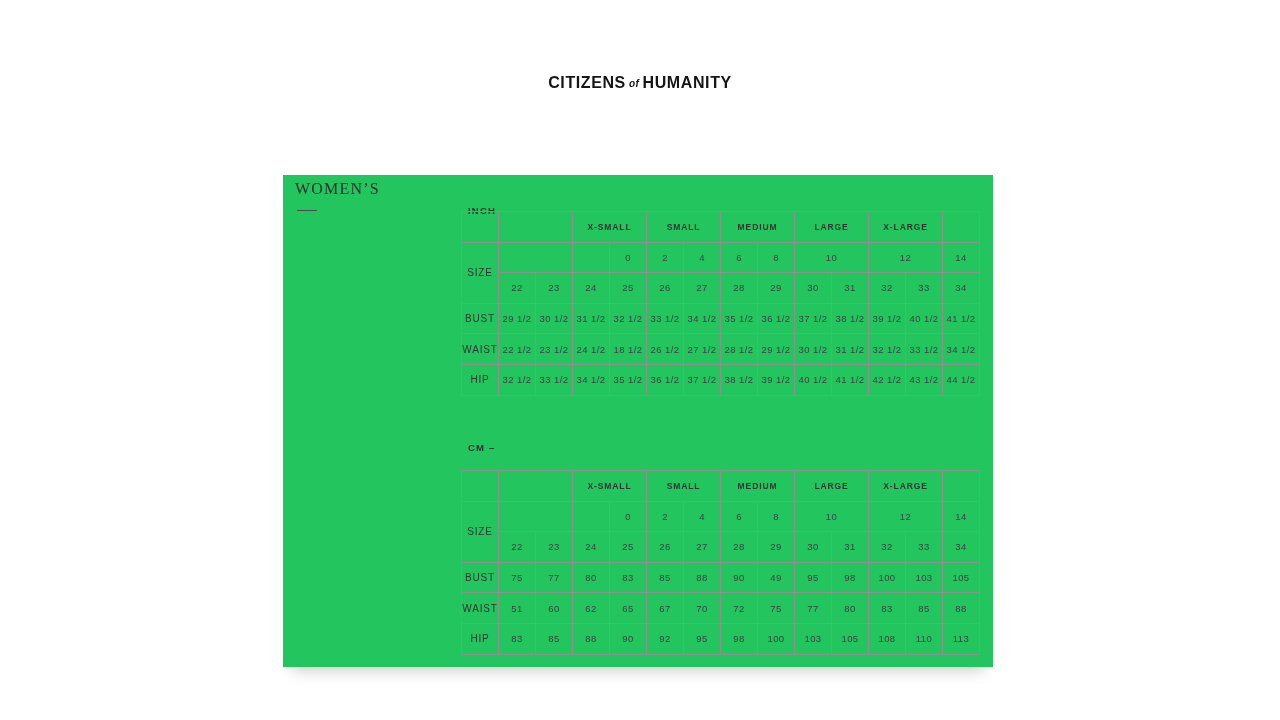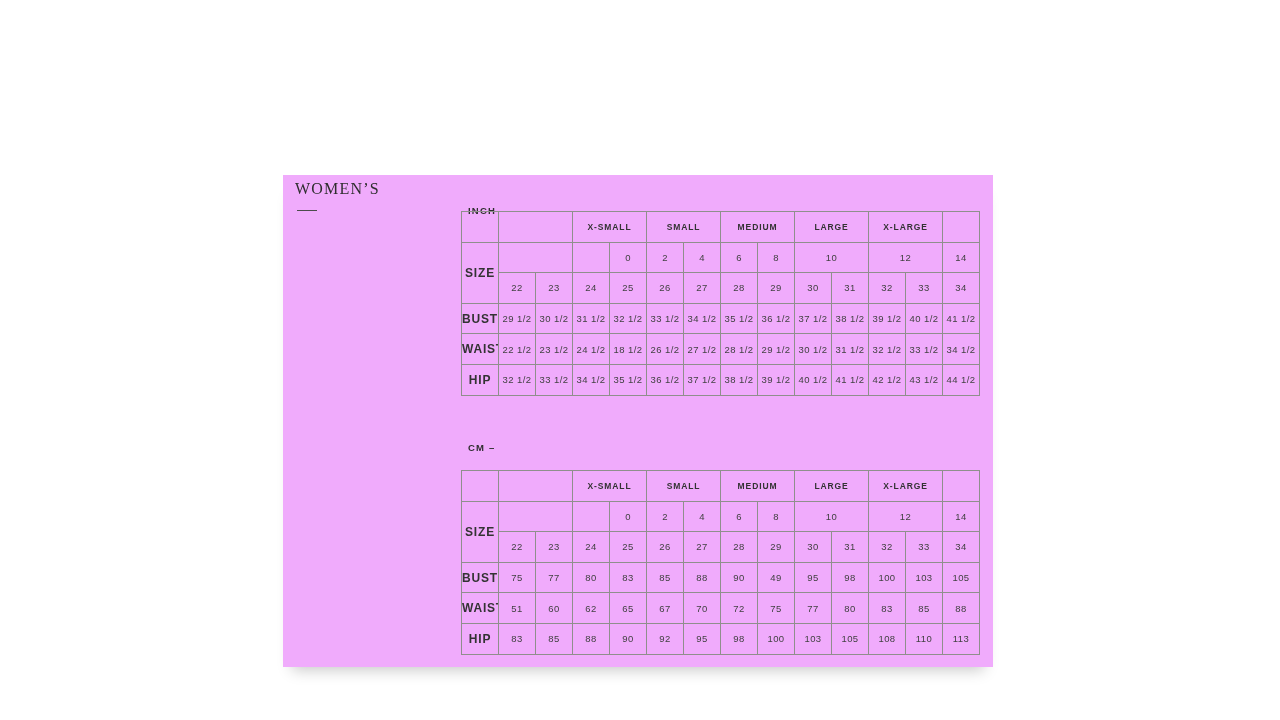--- a/index.html
+++ b/index.html
@@ -40,21 +40,21 @@
     position: relative;
     top: -1px;
   }
   
   .panel {
     position: absolute;
     left: 283px;
     top: 175px;
     width: 710px;
     height: 492px;
-    background: #f0abfc;
+    background: #22c55e;
     box-shadow: 0 12px 14px -9px rgba(0,0,0,0.22);
   }
   .section-title {
     position: absolute;
     left: 12px;
     top: 5px;
     margin: 0;
     font-family: "Liberation Serif", serif;
     font-weight: normal;
     font-size: 16px;
@@ -102,31 +102,36 @@
     overflow: hidden;
     white-space: nowrap;
   }
   .size-table td.group {
     font-size: 8.5px;
     font-weight: bold;
     letter-spacing: 0.9px;
     color: #333333;
   }
   .size-table td.label {
-    font-size: 12px;
-    font-weight: bold;
+    font-size: 10px;
+    font-weight: normal;
     letter-spacing: 0.8px;
     color: #333333;
   }
 </style>
 </head>
 <body>
 
 <div class="viewport">
 
+  <header class="site-header">
+    <div class="logo">
+      <span>CITIZENS</span><span class="of">of</span><span>HUMANITY</span>
+    </div>
+  </header>
 
   <main class="panel">
 
     <h2 class="section-title">WOMEN’S</h2>
     <div class="title-underline"></div>
 
     <div class="unit-label inch">INCH –</div>
     <table class="size-table inch">
       <colgroup>
           <col style="width: 37px;">

